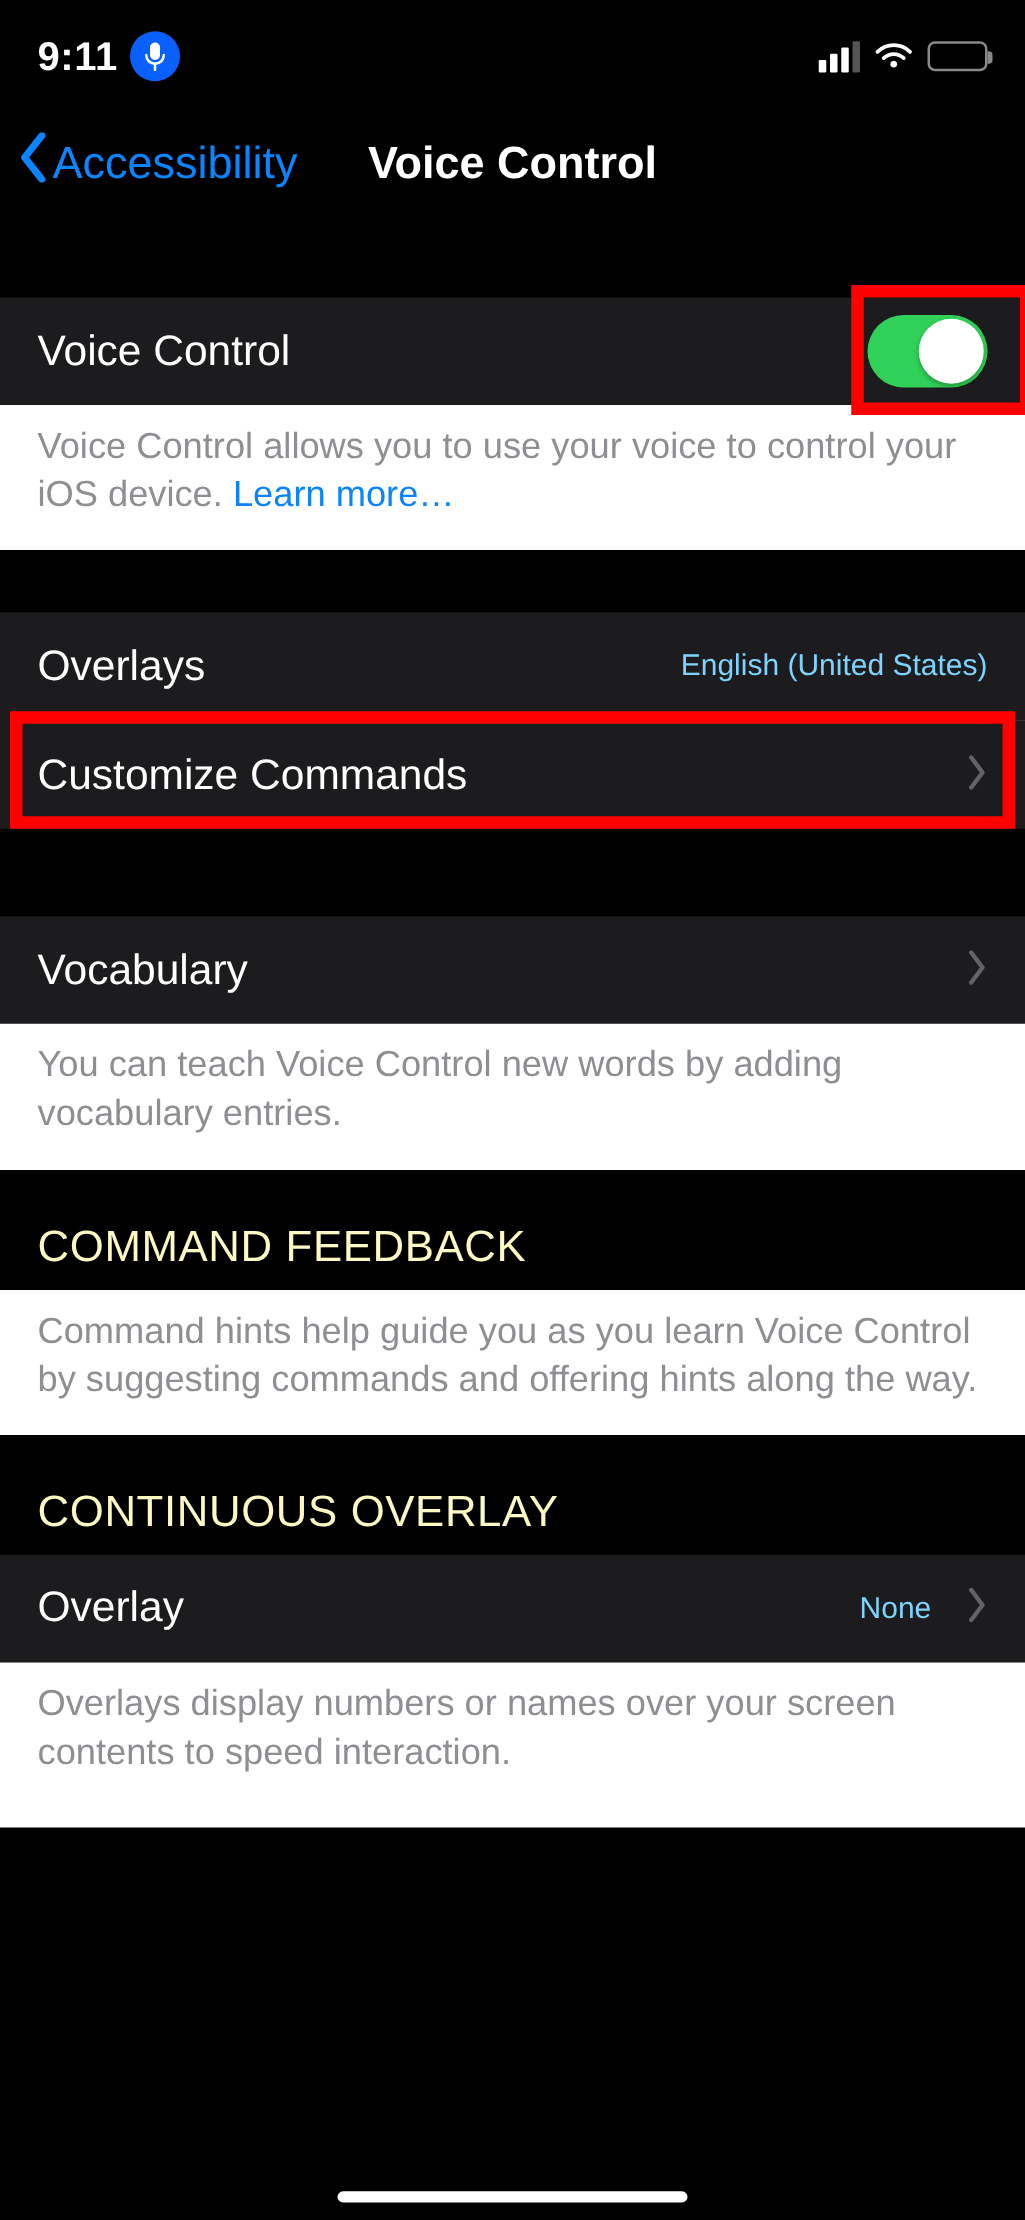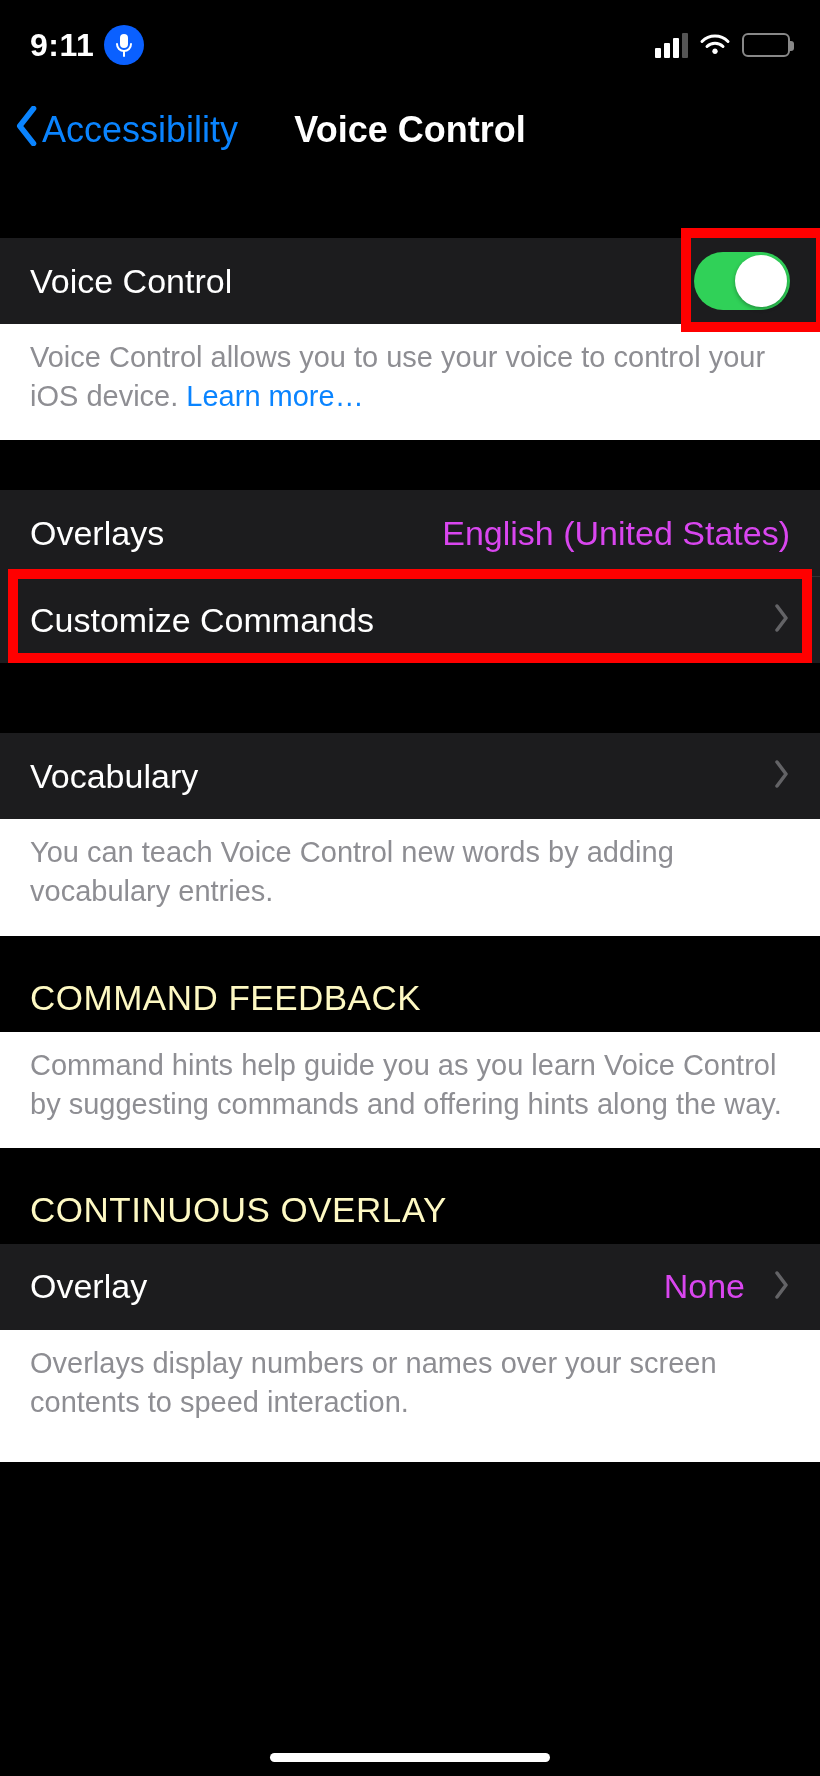--- a/index.html
+++ b/index.html
@@ -87,21 +87,21 @@
   .hairline { height:1px; background:#333; margin-left:30px; }
   .row {
     min-height: 86px;
     padding: 0 30px 0 30px;
     display: flex;
     align-items: center;
     justify-content: space-between;
     background:#1c1c1e;
   }
   .row-label { font-size: 34px; color:#fff; }
-  .row-value { font-size: 34px; color:#d946ef; }
+  .row-value { font-size: 24px; color:#7dd3fc; }
   .row-right { display:flex; align-items:center; gap:29px; }
   .chevron { color:#636366; }
   .chevron svg { width:16px; height:28px; }
 
   .footer-text {
     padding: 14px 30px 24px 30px;
     font-size: 29px;
     line-height: 1.35;
     color: #8e8e93;
     background:#ffffff;

